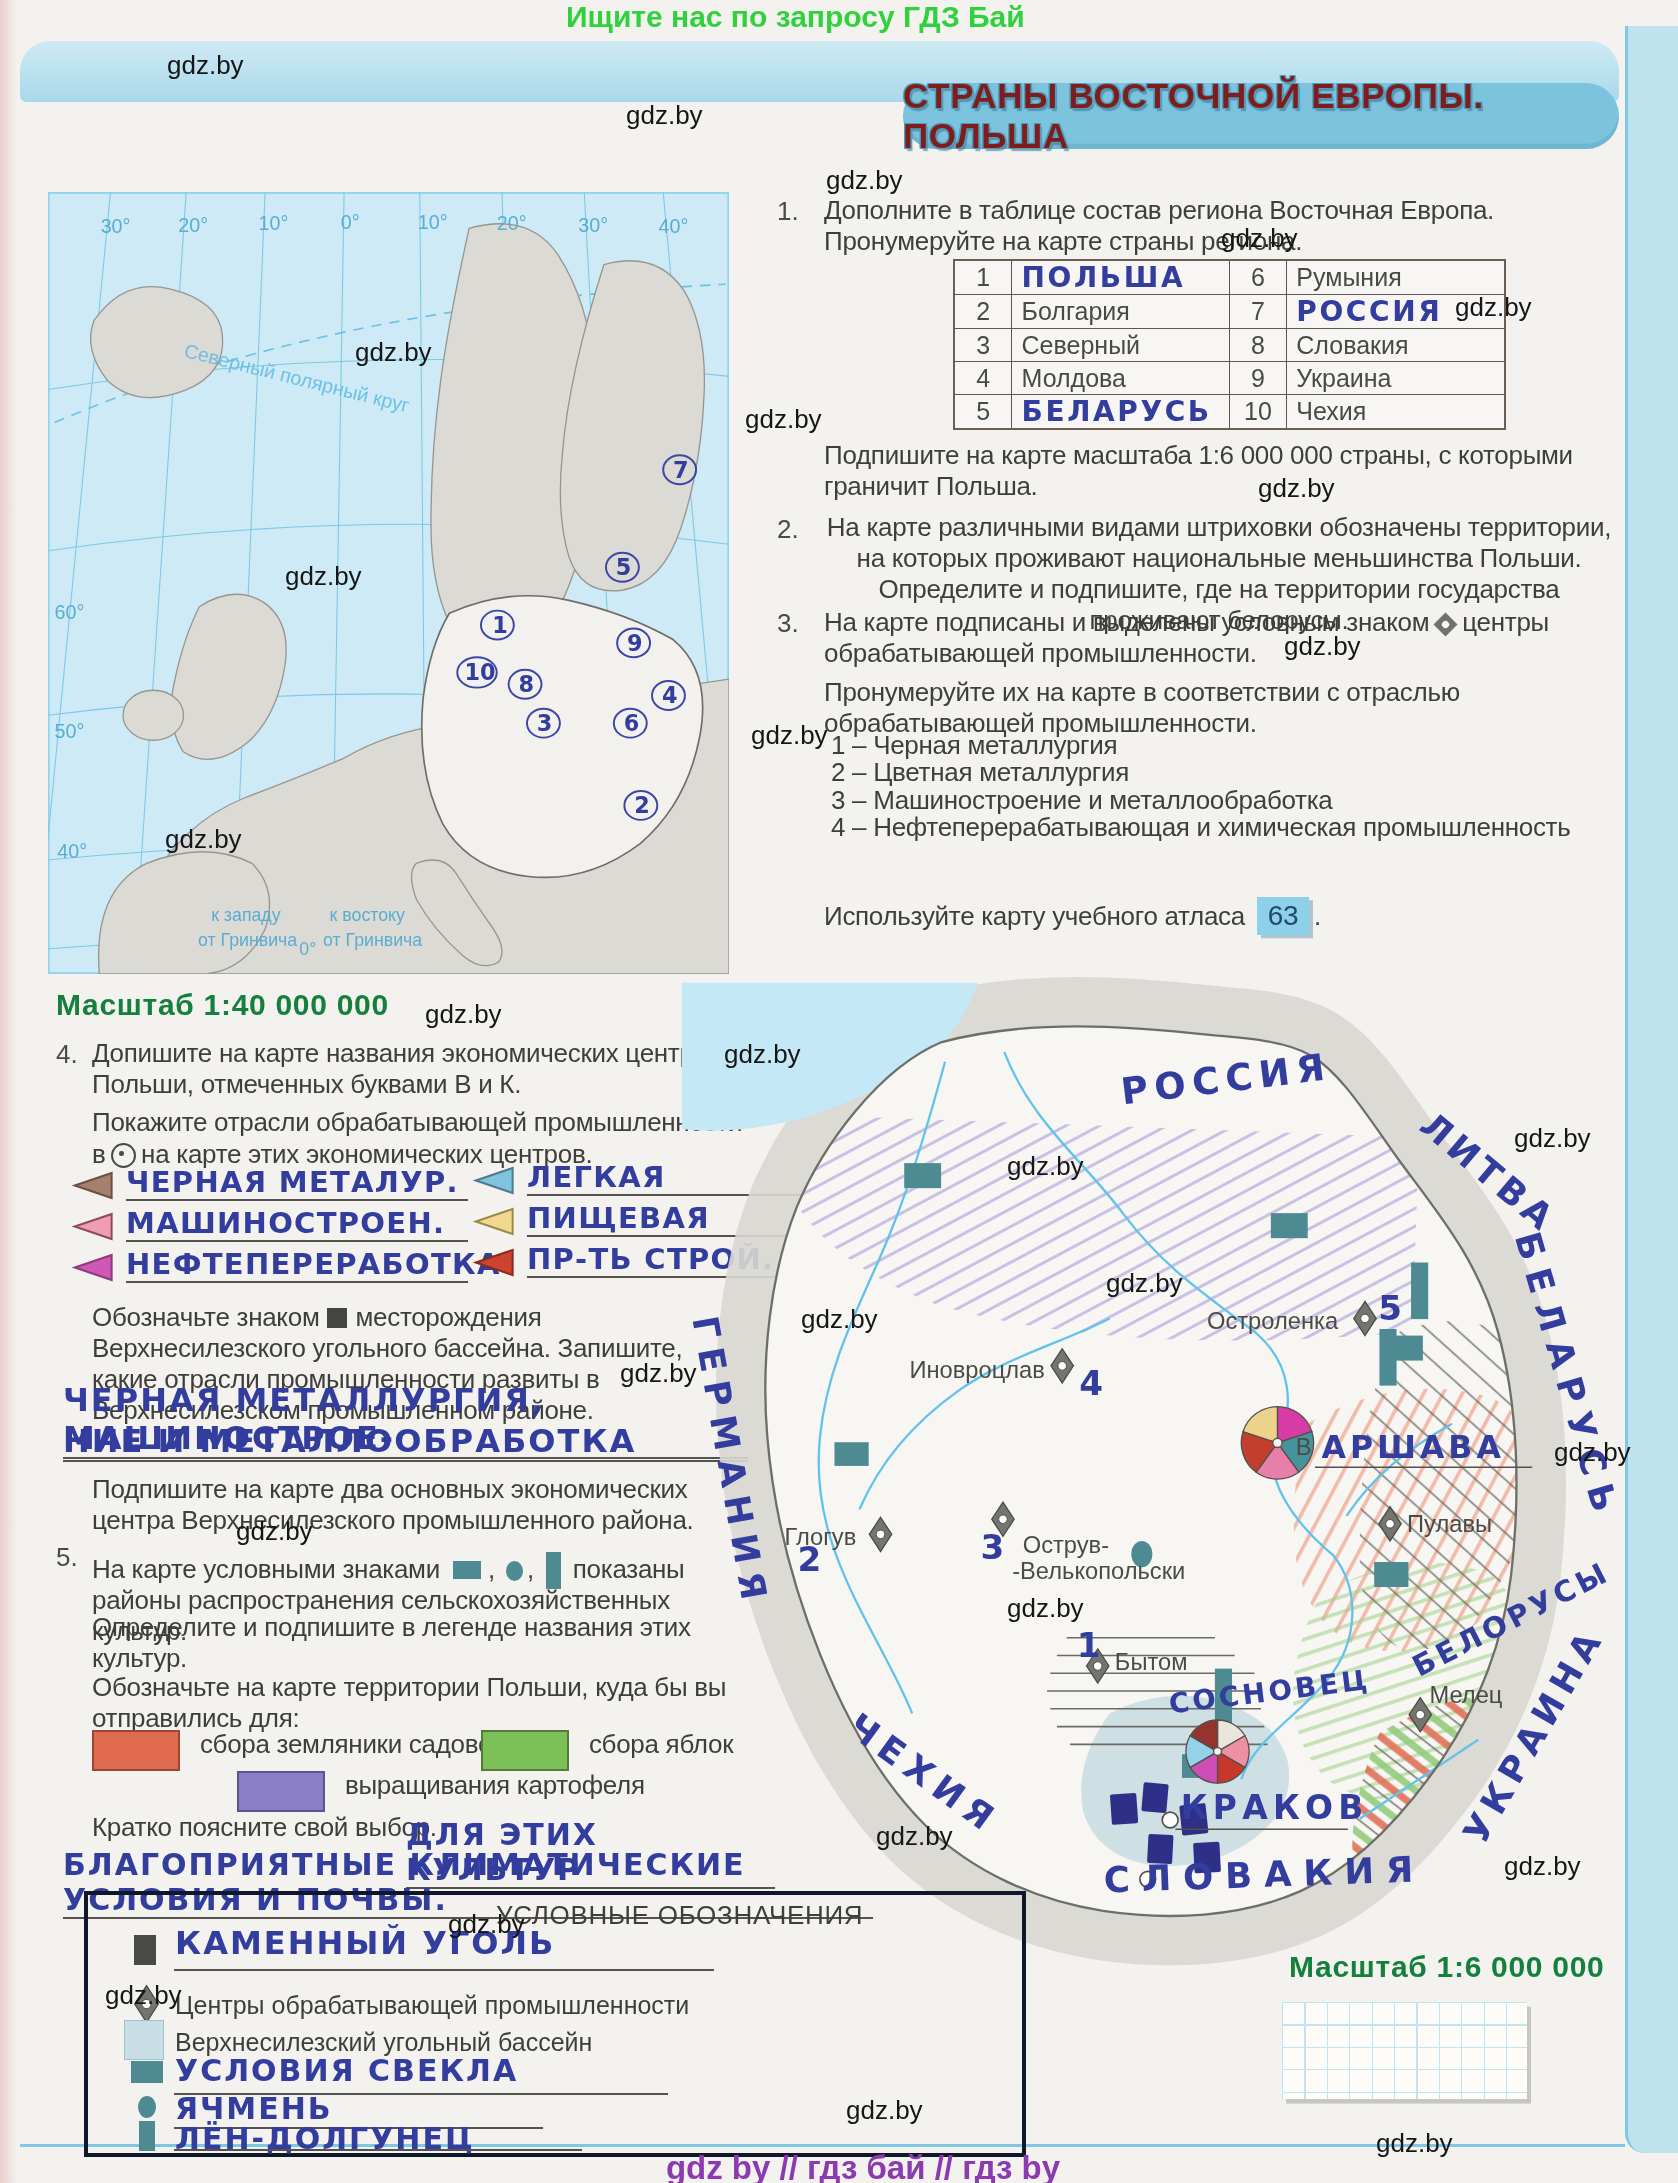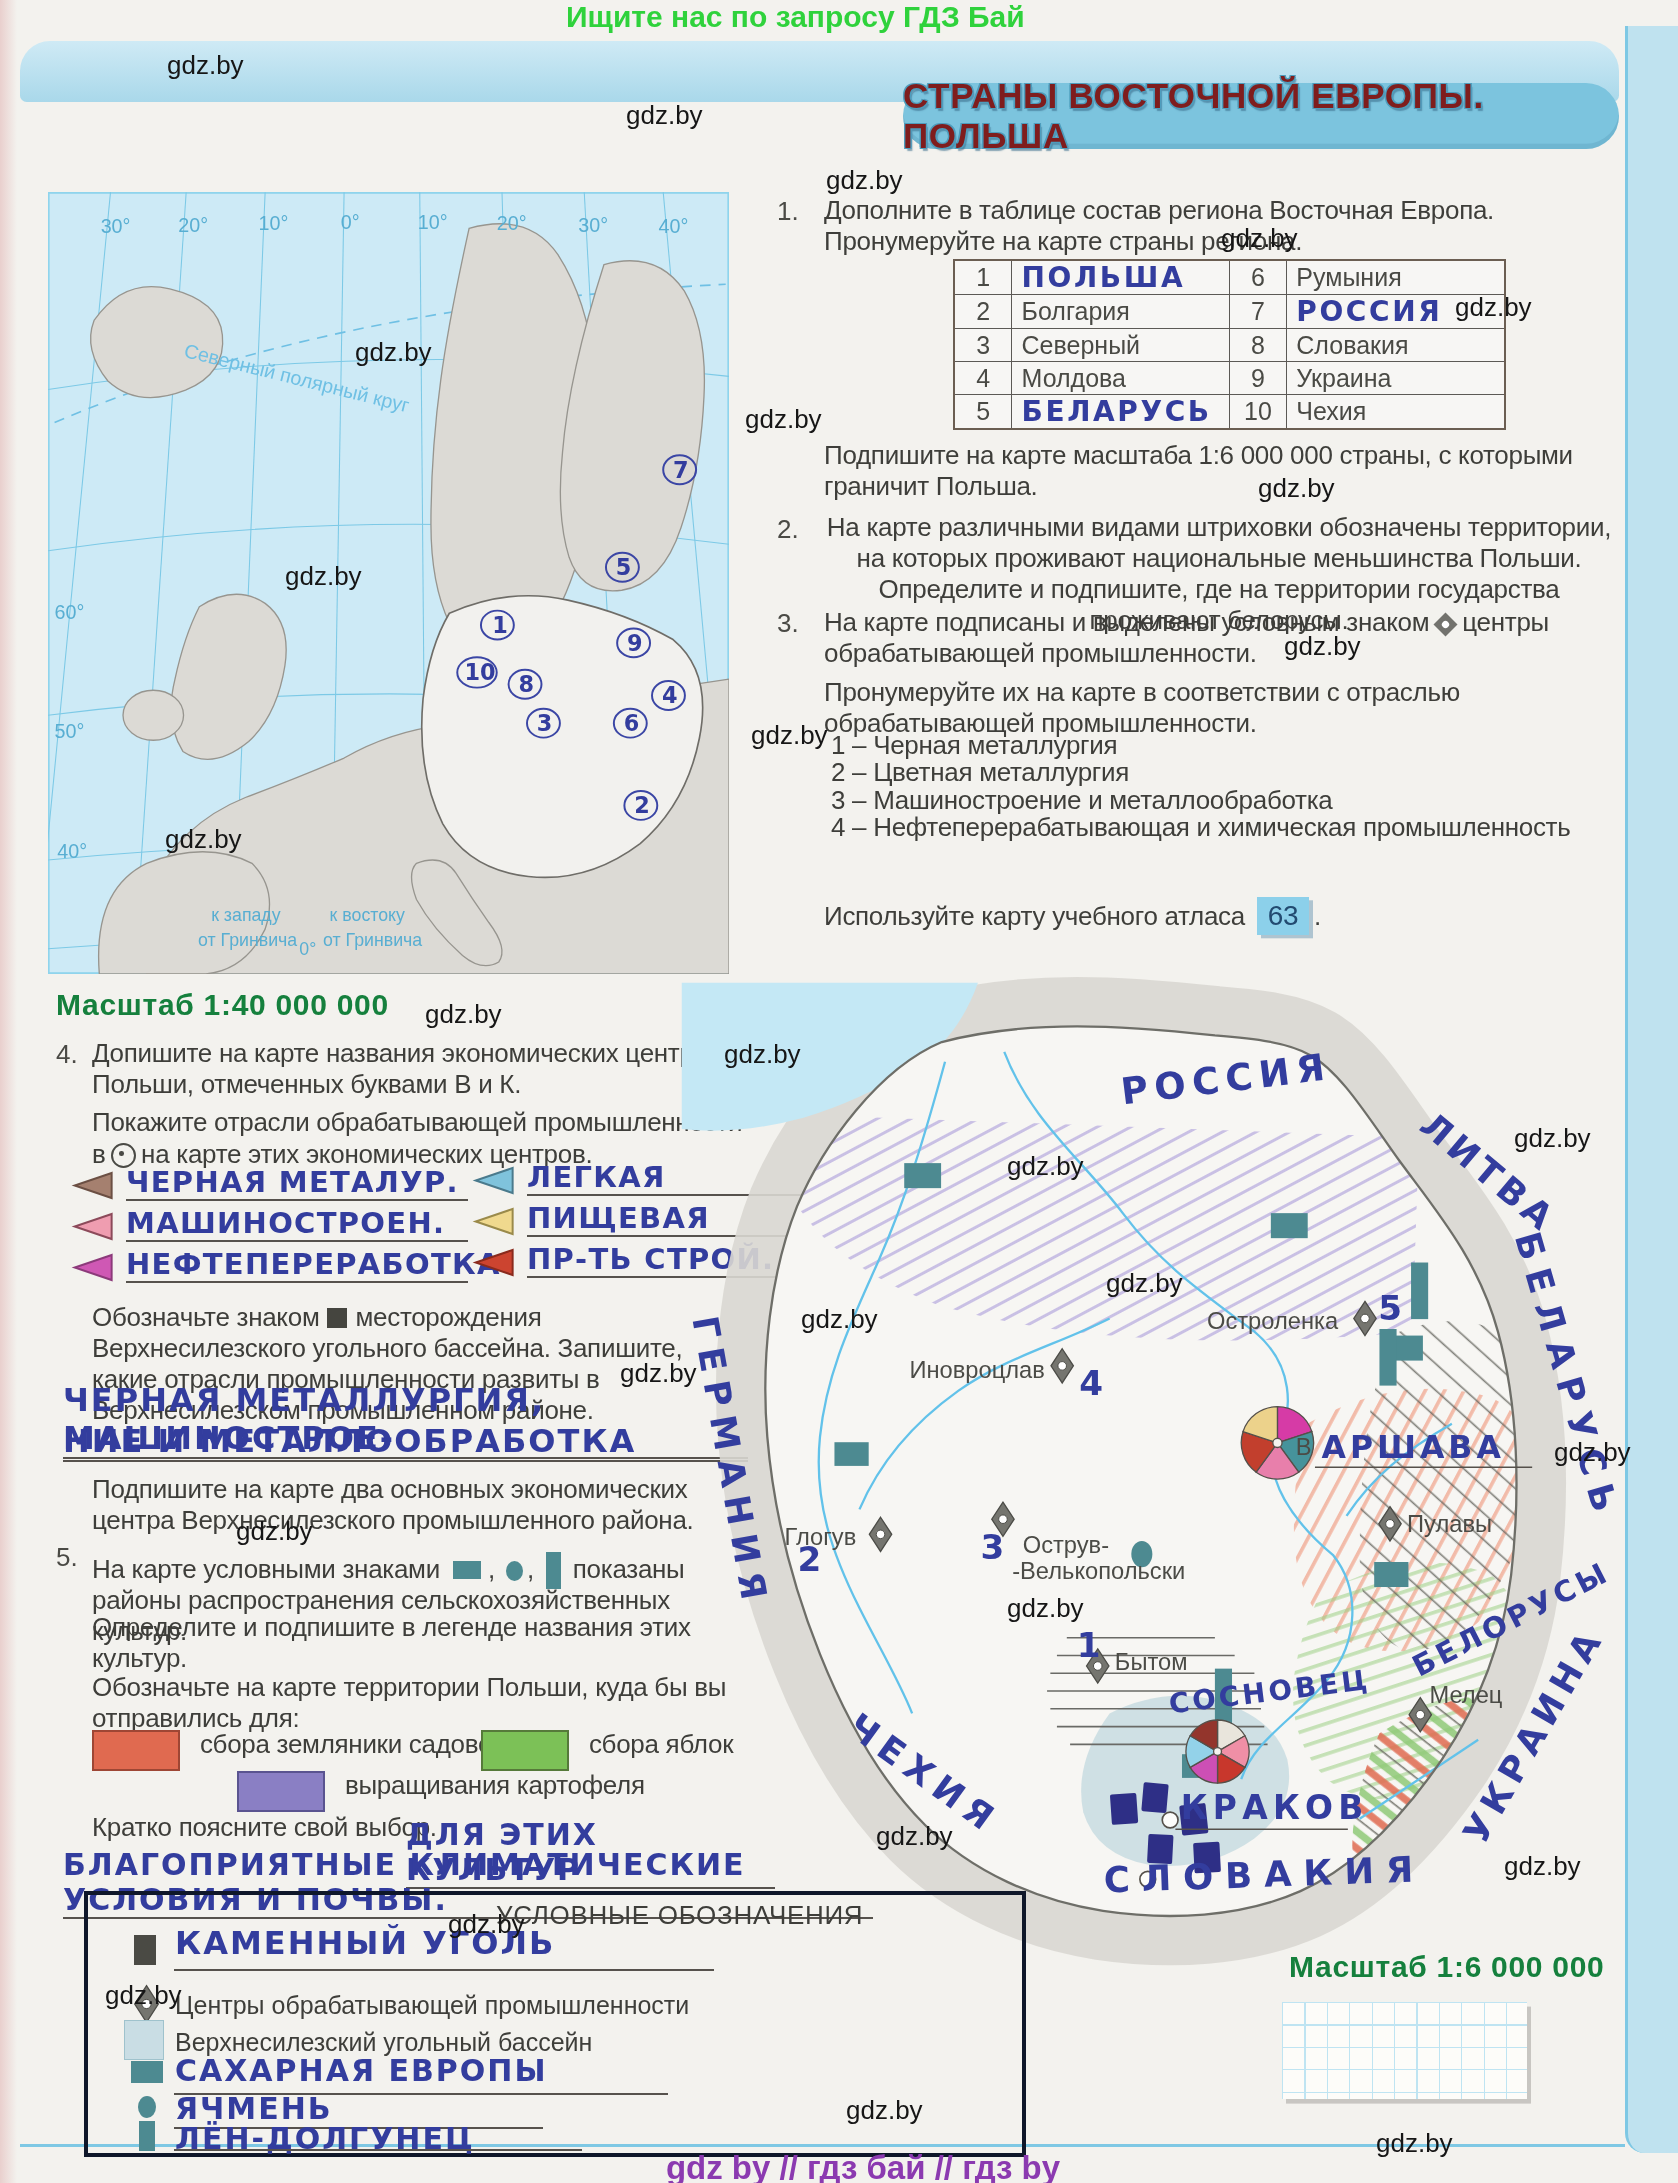--- a/index.html
+++ b/index.html
@@ -464,21 +464,21 @@
     <svg class="abs" style="left:40px;top:88px;" width="37" height="42" viewBox="0 0 56 64">
       <path d="M28 4 L46 32 L28 60 L10 32 Z" fill="#75756f" stroke="#4c4c47" stroke-width="2"></path>
       <circle cx="28" cy="32" r="7" fill="#fff" stroke="#4c4c47" stroke-width="1.5"></circle>
     </svg>
     <div class="abs printed" style="left:87px;top:96px;font-size:25px;">Центры обрабатывающей промышленности</div>
 
     <div class="abs leg-sym-basin"></div>
     <div class="abs printed" style="left:87px;top:133px;font-size:25px;">Верхнесилезский угольный бассейн</div>
 
     <div class="abs leg-sym-beet"></div>
-    <div class="abs hw" style="left:87px;top:158px;font-size:30px;">САХАРНАЯ ЕВРОПЫ</div>
+    <div class="abs hw" style="left:87px;top:158px;font-size:30px;">УСЛОВИЯ СВЕКЛА</div>
     <div class="abs" style="left:86px;top:198px;width:494px;border-bottom:2px solid #56524d;"></div>
 
     <div class="abs leg-sym-barley"></div>
     <div class="abs hw" style="left:87px;top:196px;font-size:30px;">ЯЧМЕНЬ</div>
     <div class="abs" style="left:86px;top:232px;width:369px;border-bottom:2px solid #56524d;"></div>
 
     <div class="abs leg-sym-flax"></div>
     <div class="abs hw" style="left:87px;top:226px;font-size:30px;">ЛЁН-ДОЛГУНЕЦ</div>
     <div class="abs" style="left:86px;top:254px;width:408px;border-bottom:2px solid #56524d;"></div>
   </div>

